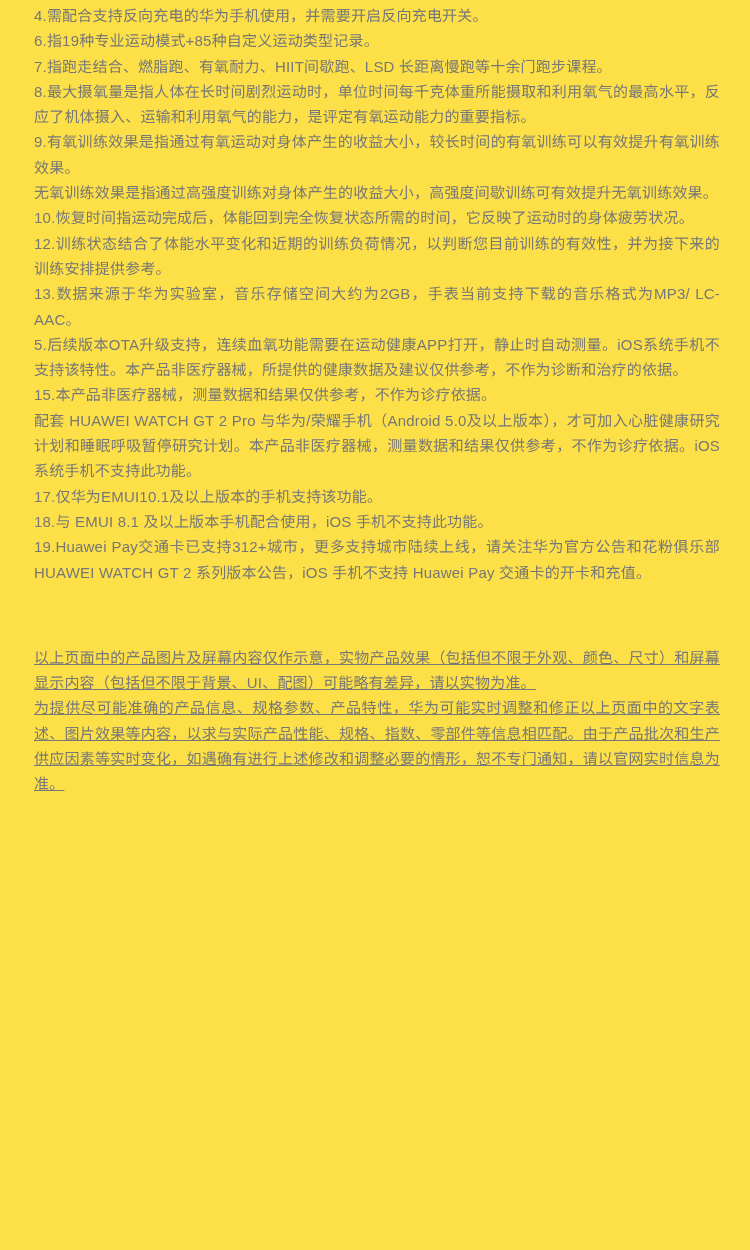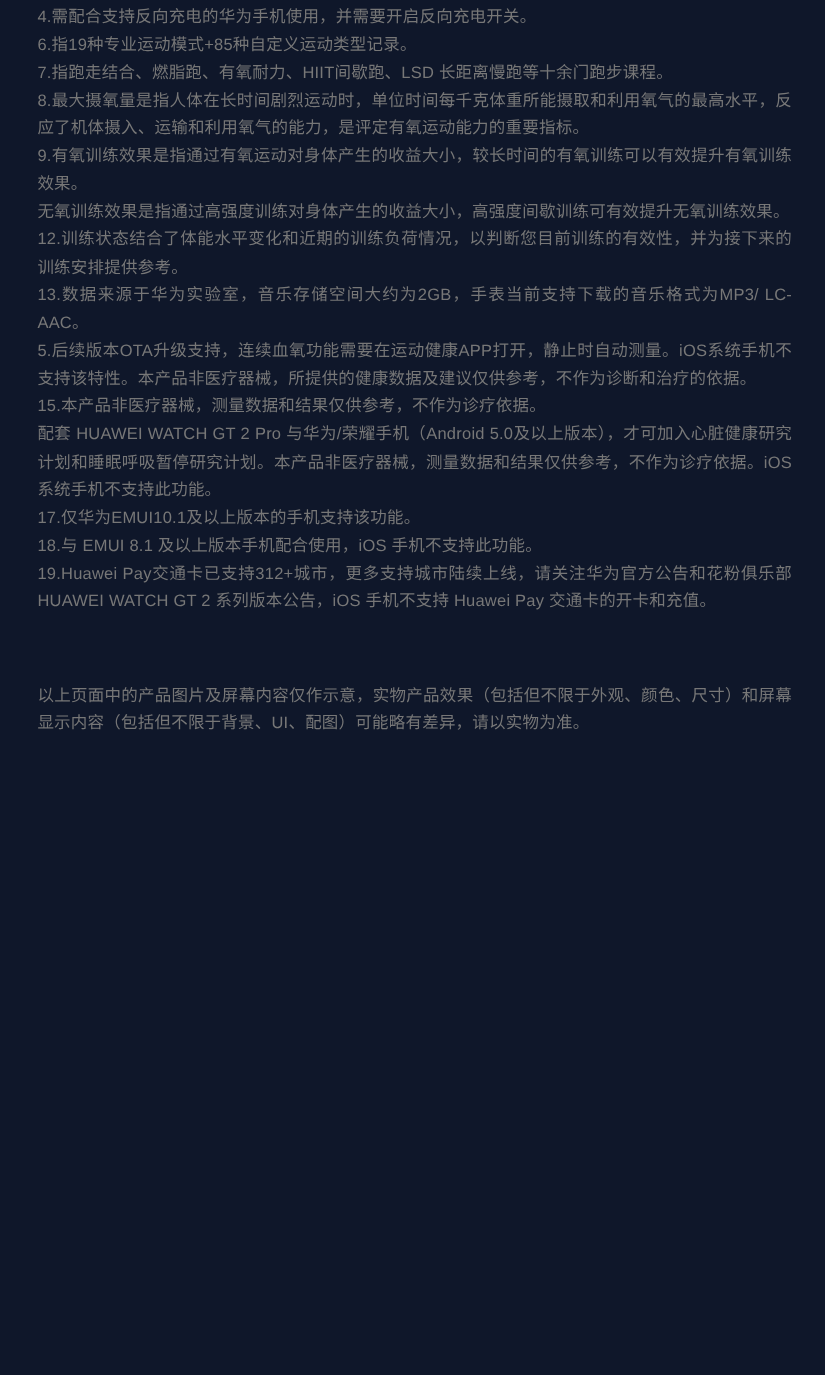--- a/index.html
+++ b/index.html
@@ -10,59 +10,62 @@
   body {
     width: 750px;
     height: 1250px;
     overflow: hidden;
     font-family: "Liberation Sans", "DejaVu Sans", sans-serif;
   }
   .page {
     box-sizing: border-box;
     width: 750px;
     height: 1250px;
-    background: #0f172a;
+    background: #fde047;
     padding: 3px 30px 0 34px;
     color: #777777;
     font-size: 15px;
     line-height: 25.3px;
     letter-spacing: 0.2px;
     text-align: justify;
     text-justify: inter-ideograph;
   }
   .footnotes p,
   .disclaimers p {
     margin: 0;
     padding: 0;
   }
   .disclaimers {
     margin-top: 60px;
+    text-decoration: underline;
   }
 </style>
 </head>
 <body>
 
 <div class="page">
 
   <section class="footnotes">
 
   <p>4.需配合支持反向充电的华为手机使用，并需要开启反向充电开关。</p>
       <p>6.指19种专业运动模式+85种自定义运动类型记录。</p>
       <p>7.指跑走结合、燃脂跑、有氧耐力、HIIT间歇跑、LSD 长距离慢跑等十余门跑步课程。</p>
       <p>8.最大摄氧量是指人体在长时间剧烈运动时，单位时间每千克体重所能摄取和利用氧气的最高水平，反应了机体摄入、运输和利用氧气的能力，是评定有氧运动能力的重要指标。</p>
       <p>9.有氧训练效果是指通过有氧运动对身体产生的收益大小，较长时间的有氧训练可以有效提升有氧训练效果。</p>
       <p>无氧训练效果是指通过高强度训练对身体产生的收益大小，高强度间歇训练可有效提升无氧训练效果。</p>
+      <p>10.恢复时间指运动完成后，体能回到完全恢复状态所需的时间，它反映了运动时的身体疲劳状况。</p>
       <p>12.训练状态结合了体能水平变化和近期的训练负荷情况，以判断您目前训练的有效性，并为接下来的训练安排提供参考。</p>
       <p>13.数据来源于华为实验室，音乐存储空间大约为2GB，手表当前支持下载的音乐格式为MP3/ LC-AAC。</p>
       <p>5.后续版本OTA升级支持，连续血氧功能需要在运动健康APP打开，静止时自动测量。iOS系统手机不支持该特性。本产品非医疗器械，所提供的健康数据及建议仅供参考，不作为诊断和治疗的依据。</p>
       <p>15.本产品非医疗器械，测量数据和结果仅供参考，不作为诊疗依据。</p>
       <p>配套 HUAWEI WATCH GT 2 Pro 与华为/荣耀手机（Android 5.0及以上版本），才可加入心脏健康研究计划和睡眠呼吸暂停研究计划。本产品非医疗器械，测量数据和结果仅供参考，不作为诊疗依据。iOS系统手机不支持此功能。</p>
       <p>17.仅华为EMUI10.1及以上版本的手机支持该功能。</p>
       <p>18.与 EMUI 8.1 及以上版本手机配合使用，iOS 手机不支持此功能。</p>
       <p>19.Huawei Pay交通卡已支持312+城市，更多支持城市陆续上线，请关注华为官方公告和花粉俱乐部 HUAWEI WATCH GT 2 系列版本公告，iOS 手机不支持 Huawei Pay 交通卡的开卡和充值。</p>
     </section>
 
   <section class="disclaimers">
 
   <p>以上页面中的产品图片及屏幕内容仅作示意，实物产品效果（包括但不限于外观、颜色、尺寸）和屏幕显示内容（包括但不限于背景、UI、配图）可能略有差异，请以实物为准。</p>
+      <p>为提供尽可能准确的产品信息、规格参数、产品特性，华为可能实时调整和修正以上页面中的文字表述、图片效果等内容，以求与实际产品性能、规格、指数、零部件等信息相匹配。由于产品批次和生产供应因素等实时变化，如遇确有进行上述修改和调整必要的情形，恕不专门通知，请以官网实时信息为准。</p>
     </section>
 
 </div>
 
 </body></html>

